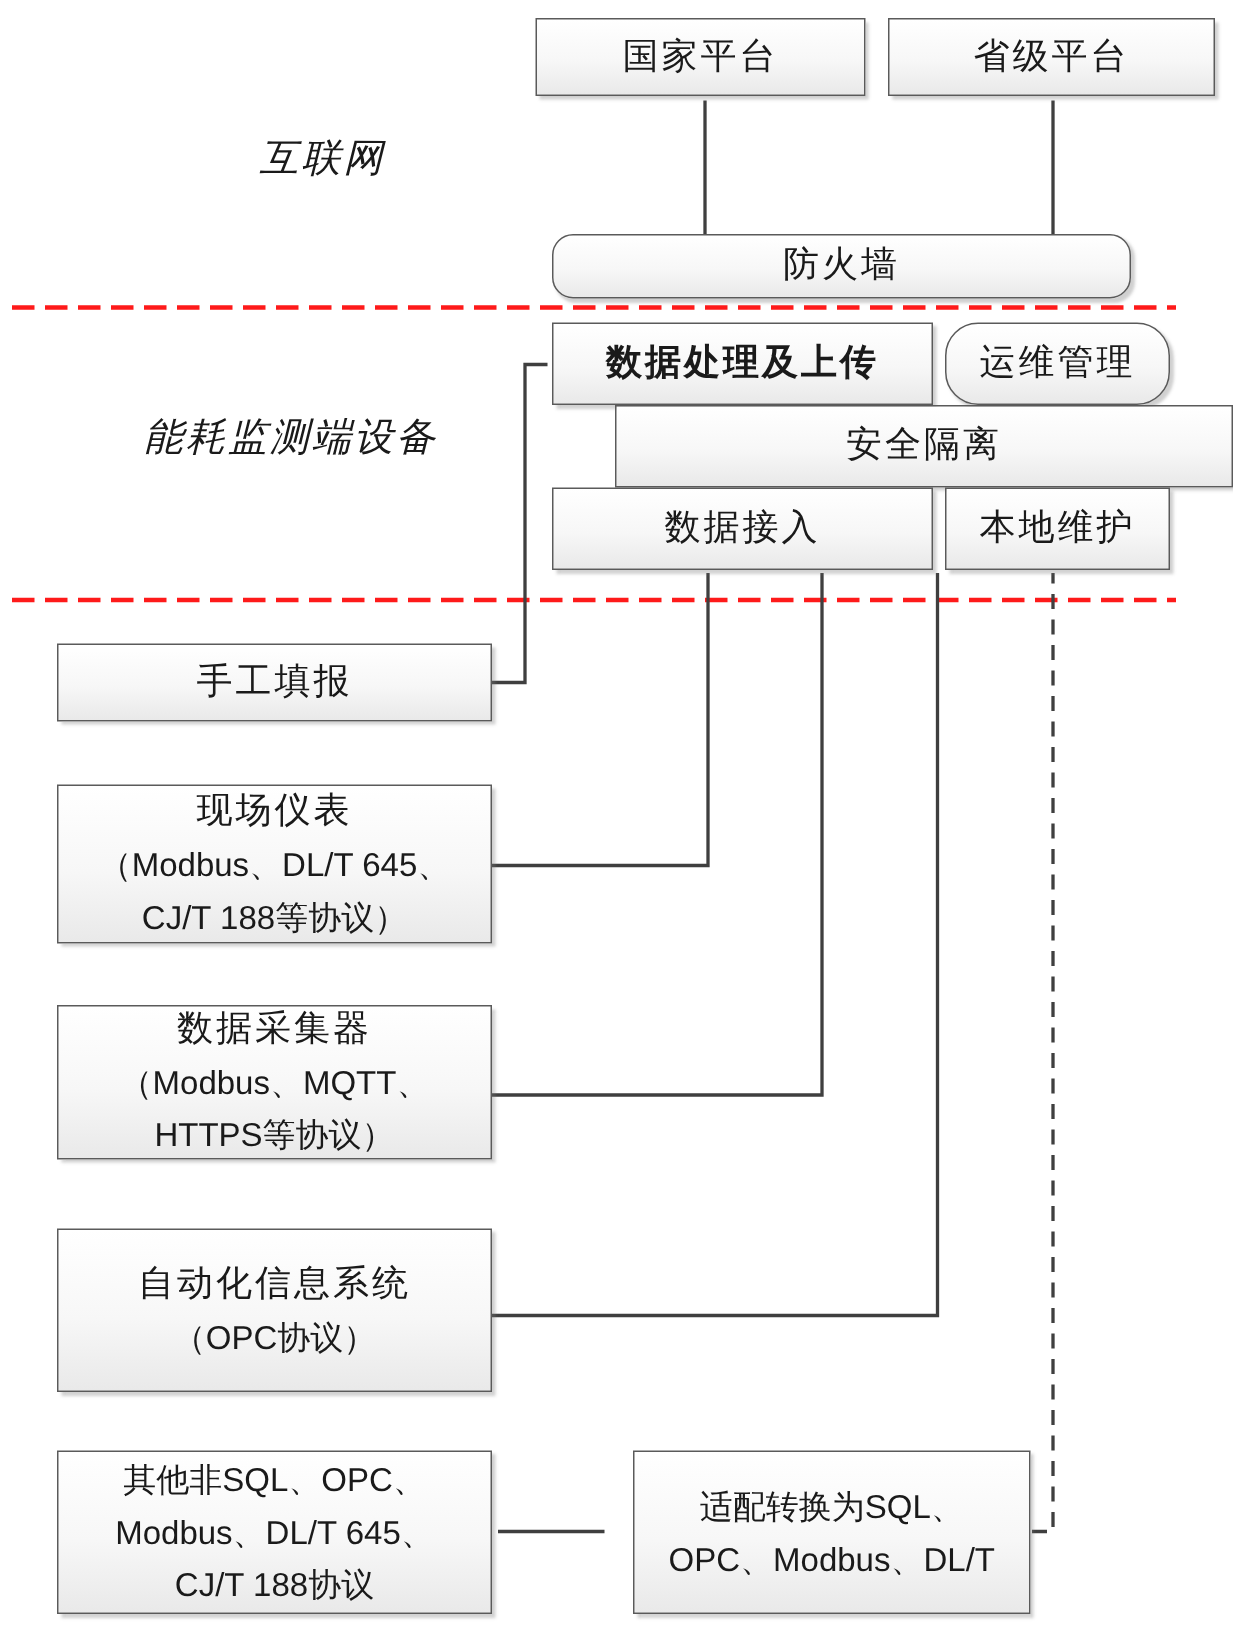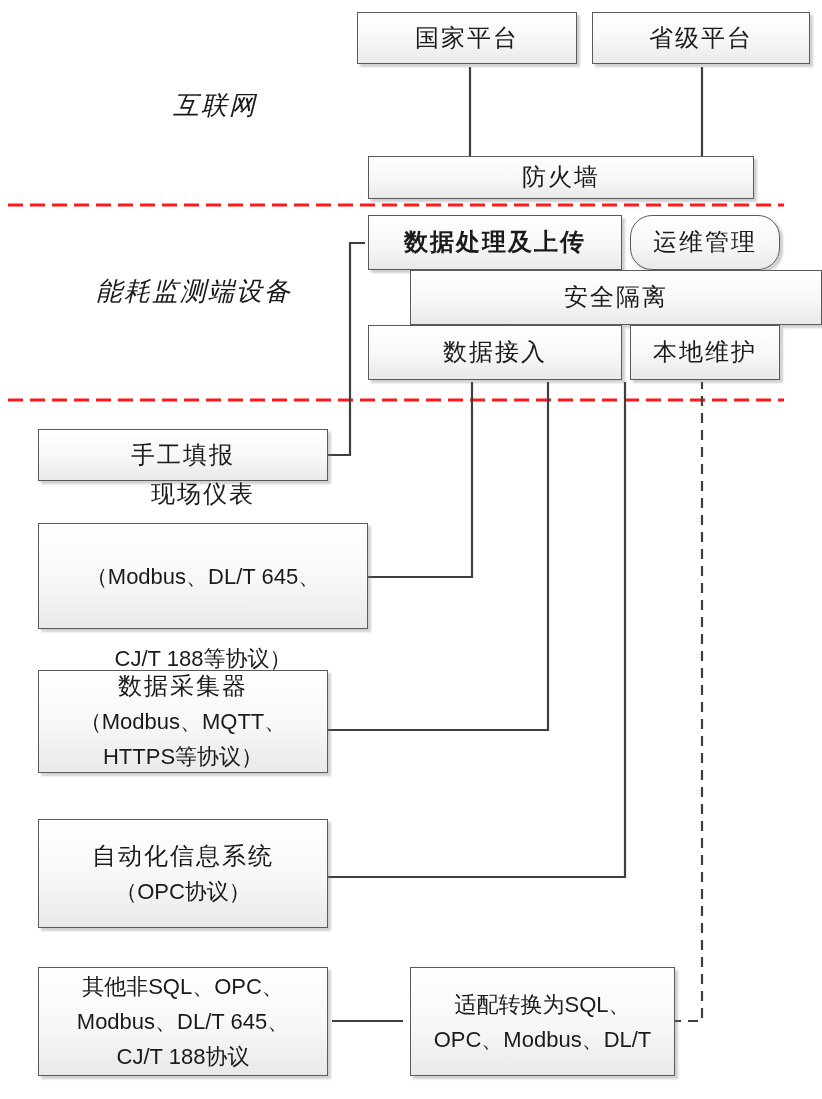--- a/index.html
+++ b/index.html
@@ -84,21 +84,21 @@
   <div class="zone-label" style="left:139px; top:88px; width:152px;">互联网</div>
   <div class="zone-label" style="left:94px; top:274px; width:200px;">能耗监测端设备</div>
 
   <div class="box" style="left:357px; top:12px; width:220px; height:52px;">
     <div class="line">国家平台</div>
   </div>
   <div class="box" style="left:592px; top:12px; width:218px; height:52px;">
     <div class="line">省级平台</div>
   </div>
 
-  <div class="box" style="left:368px; top:156px; width:386px; height:43px;">
+  <div class="box" style="left:368px; top:156px; width:386px; height:43px;border-radius:14px;">
     <div class="line">防火墙</div>
   </div>
 
   <div class="box" style="left:368px; top:215px; width:254px; height:55px;font-weight:bold;">
     <div class="line">数据处理及上传</div>
   </div>
   <div class="box" style="left:630px; top:215px; width:150px; height:55px;border-radius:22px;">
     <div class="line">运维管理</div>
   </div>
   <div class="box" style="left:368px; top:270px; width:412px; height:55px;margin-left:42px;">
@@ -108,21 +108,21 @@
     <div class="line">数据接入</div>
   </div>
   <div class="box" style="left:630px; top:325px; width:150px; height:55px;">
     <div class="line">本地维护</div>
   </div>
 
   <div class="box" style="left:38px; top:429px; width:290px; height:52px;">
     <div class="line">手工填报</div>
   </div>
 
-  <div class="box" style="left:38px; top:523px; width:330px; height:106px;gap:47px;">
+  <div class="box" style="left:38px; top:523px; width:290px; height:106px;">
     <div class="line">现场仪表</div>
     <div class="line mixed">（Modbus、DL/T 645、</div>
     <div class="line mixed">CJ/T 188等协议）</div>
   </div>
 
   <div class="box" style="left:38px; top:670px; width:290px; height:103px;">
     <div class="line">数据采集器</div>
     <div class="line mixed">（Modbus、MQTT、</div>
     <div class="line mixed">HTTPS等协议）</div>
   </div>
@@ -131,18 +131,18 @@
     <div class="line">自动化信息系统</div>
     <div class="line mixed">（OPC协议）</div>
   </div>
 
   <div class="box" style="left:38px; top:967px; width:290px; height:109px;">
     <div class="line mixed">其他非SQL、OPC、</div>
     <div class="line mixed">Modbus、DL/T 645、</div>
     <div class="line mixed">CJ/T 188协议</div>
   </div>
 
-  <div class="box" style="left:410px; top:967px; width:265px; height:109px;">
+  <div class="box" style="left:422px; top:967px; width:265px; height:109px;">
     <div class="line mixed">适配转换为SQL、</div>
     <div class="line mixed">OPC、Modbus、DL/T</div>
   </div>
 
 </div>
 
 </body></html>

